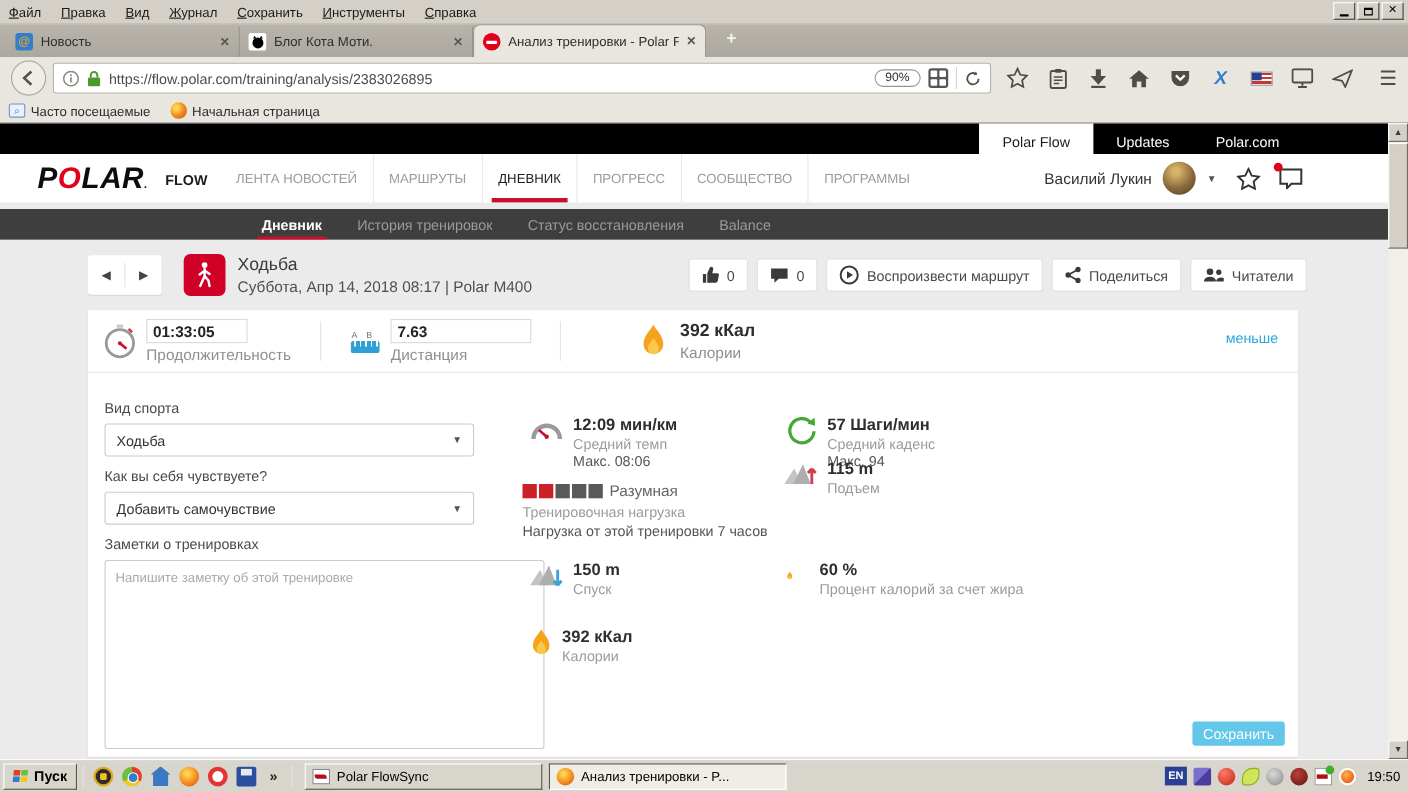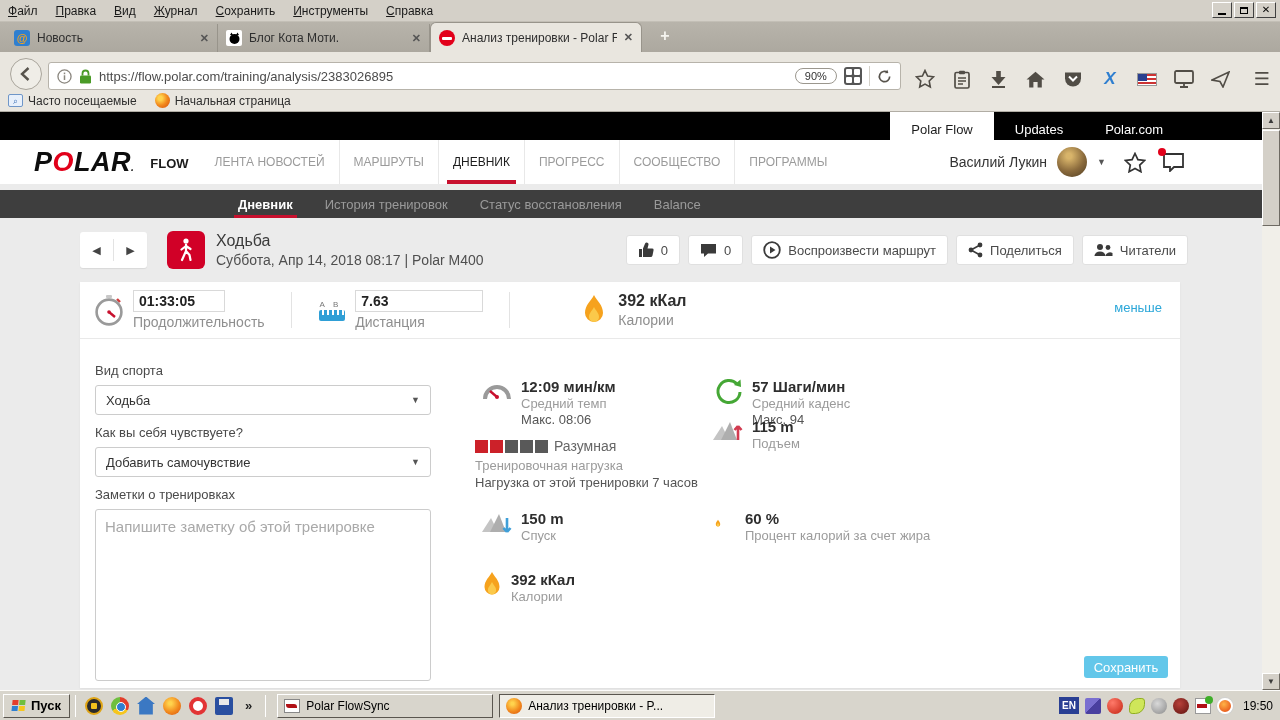--- a/index.html
+++ b/index.html
@@ -23,21 +23,21 @@
   .tab .title { flex:1; white-space:nowrap; overflow:hidden; }
   .tab-close { color:#555; font-size:11px; font-weight:bold; cursor:pointer; }
   .fav { width:16px; height:16px; flex:none; }
   .fav-news { background:#2f7fd0; border-radius:3px; color:#f6a21d; font-weight:bold; font-size:11px; text-align:center; line-height:16px; }
   .fav-cat { background:#fff; border-radius:2px; display:flex; align-items:center; justify-content:center; }
   .fav-polar { background:#e2001a; border-radius:50%; position:relative; }
   .fav-polar::after { content:""; position:absolute; left:3px; right:3px; top:7px; height:3px; background:#fff; border-radius:1px; }
   .newtab-btn { margin:0 0 4px 10px; color:#f5f4ef; font-size:16px; font-weight:bold; width:26px; height:22px; text-align:center; line-height:20px; border-radius:3px; }
 
   
-  #navbar { position:absolute; top:52px; left:0; width:1280px; height:38px; background:#e9e6df; display:flex; align-items:flex-end; padding:0 10px; }
+  #navbar { position:absolute; top:52px; left:0; width:1280px; height:38px; background:#e9e6df; display:flex; align-items:center; padding:0 10px; }
   .back-btn { width:32px; height:32px; border:1px solid #a9a59c; border-radius:50%; background:#efede7; display:flex; align-items:center; justify-content:center; margin-right:6px; flex:none; }
   .urlbar { width:882px; height:28px; background:#fff; border:1px solid #b7b3aa; border-radius:3px; display:flex; align-items:center; padding:0 8px; gap:7px; }
   .url-text { flex:1; font-size:13px; color:#4c4c4c; white-space:nowrap; overflow:hidden; }
   .zoom-badge { border:1px solid #9b978e; border-radius:9px; font-size:11px; color:#333; padding:1px 9px; }
   .grid-icon { width:18px; height:18px; background:#565656; border-radius:3px; display:grid; grid-template-columns:6px 6px; grid-template-rows:6px 6px; gap:2px; padding:2px; }
   .grid-icon span { background:#fff; border-radius:1px; }
   .url-sep { width:1px; height:20px; background:#d4d1c9; }
   .nav-icons { display:flex; align-items:center; gap:17px; margin-left:14px; }
   .ni { width:20px; height:20px; display:flex; align-items:center; justify-content:center; color:#57534c; }
   .flag-us { width:20px; height:13px; background:repeating-linear-gradient(#c33 0 2px,#fff 2px 4px); position:relative; border:0.5px solid #999; }
@@ -109,21 +109,21 @@
   .less-link { position:absolute; right:18px; top:18px; color:#2ba7d9; font-size:13px; cursor:pointer; }
   .ruler-wrap { display:flex; flex-direction:column; align-items:center; }
   .ruler-ab { font-size:8px; color:#777; letter-spacing:8px; margin-bottom:1px; margin-left:2px; }
   .ruler { width:26px; height:11px; background:#2f9fd6; border-radius:2px; position:relative; overflow:hidden; }
   .ruler::after { content:""; position:absolute; top:0; left:3px; right:0; height:5px; background:repeating-linear-gradient(90deg, #fff 0 1.5px, transparent 1.5px 5px); }
 
   .form-col { position:absolute; left:15px; top:71px; width:336px; }
   .form-label { font-size:13px; color:#4a4a4a; margin:10px 0 7px; }
   .selectbox { height:30px; border:1px solid #ccc; border-radius:3px; background:#fff; display:flex; align-items:center; padding:0 10px; font-size:13px; color:#333; justify-content:space-between; cursor:pointer; }
   .selectbox .sel-caret { font-size:9px; color:#555; }
-  .notes-area { width:336px; height:172px; border:1px solid #ccc; border-radius:3px; padding:8px 9px; font-size:15px; color:#333; font-family:"Liberation Sans",sans-serif; resize:none; }
+  .notes-area { width:400px; height:172px; border:1px solid #ccc; border-radius:3px; padding:8px 9px; font-size:12px; color:#333; font-family:"Liberation Sans",sans-serif; resize:none; }
   .notes-area::placeholder { color:#a9a9a9; }
 
   .stat { position:absolute; display:flex; gap:9px; }
   .stat-txt .v { font-size:15px; font-weight:bold; color:#2e2e2e; }
   .stat-txt .l { font-size:13px; color:#9b9b9b; margin-top:1px; }
   .stat-txt .m { font-size:13px; color:#555; margin-top:1px; }
   .load-block { position:absolute; width:260px; }
   .load-row { display:flex; align-items:center; gap:6px;text-align:center; }
   .load-squares { display:flex; gap:2px; }
   .load-sq { width:13px; height:13px; background:#595959; }

